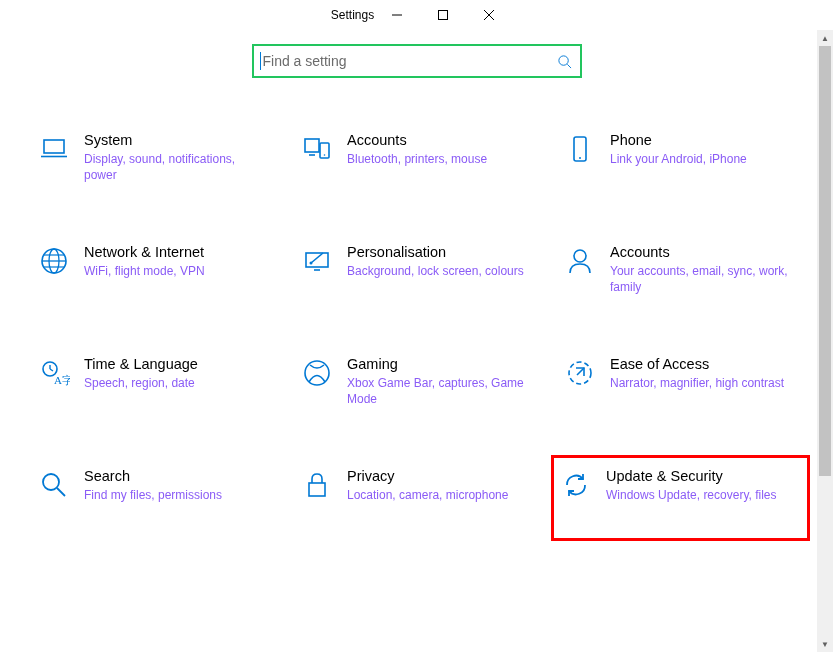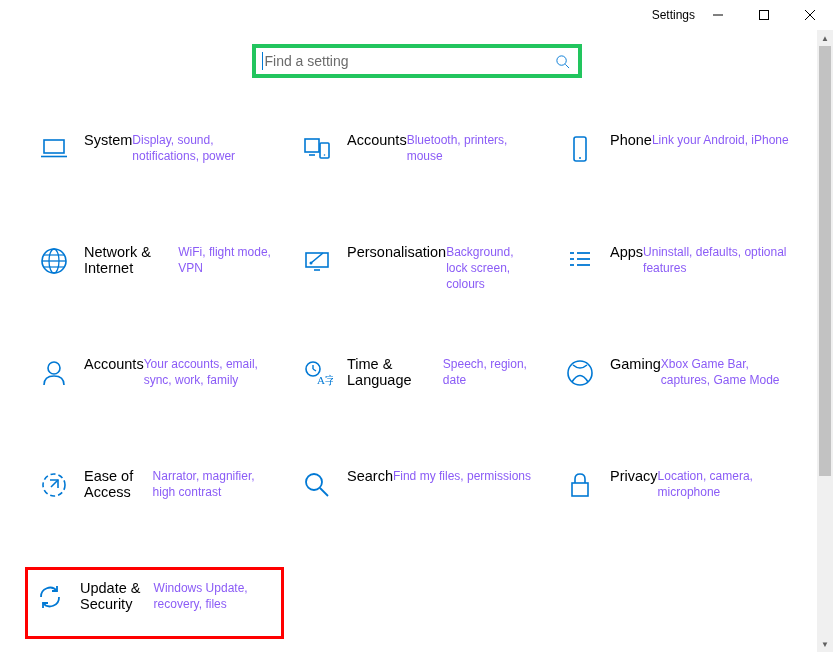--- a/index.html
+++ b/index.html
@@ -8,21 +8,21 @@
     background: #ffffff;
     width: 833px;
     height: 652px;
     overflow: hidden;
     position: relative;
   }
   .titlebar {
     height: 30px;
     display: flex;
     align-items: center;
-    justify-content: flex-end;
+    justify-content: center;
     padding-left: 10px;
   }
   .titlebar-title {
     font-size: 12px;
     color: #000;
   }
   .win-controls {
     display: flex;
     height: 100%;
   }
@@ -41,21 +41,21 @@
   }
   .search-wrap {
     display: flex;
     justify-content: center;
     margin-bottom: 48px;
     margin-top: 4px;
   }
   .search-box {
     width: 330px;
     height: 34px;
-    border: 4px solid #22c55e;
+    border: 2px solid #22c55e;
     display: flex;
     align-items: center;
     padding: 0 8px 0 6px;
     position: relative;
   }
   .search-input {
     border: none;
     outline: none;
     flex: 1;
     font-size: 14px;
@@ -95,21 +95,21 @@
     width: 34px;
     height: 34px;
     display: flex;
     align-items: center;
     justify-content: flex-end;
     color: #0078d4;
     flex-shrink: 0;
   }
   .tile-text {
     display: flex;
-    flex-direction: row;
+    flex-direction: column;
     padding-top: 0px;
   }
   .tile-title {
     font-size: 14.5px;
     color: #000;
     margin-bottom: 3px;
   }
   .tile-desc {
     font-size: 12px;
     color: #8b5cf6;
@@ -249,36 +249,20 @@
             <path d="M 10 18 L 22 8" stroke="#0078d4" stroke-width="1.5" fill="none"></path>
             <circle cx="10" cy="18" r="1.5" fill="#0078d4"></circle>
           </svg>
       </div>
       <div class="tile-text">
         <div class="tile-title">Personalisation</div>
         <div class="tile-desc">Background, lock screen, colours</div>
       </div>
     </div>
 
-    <div class="tile">
-      <div class="tile-icon">
-        <svg width="32" height="32" viewBox="0 0 32 32">
-            <line x1="6" y1="8" x2="10" y2="8" stroke="#0078d4" stroke-width="1.8"></line>
-            <line x1="13" y1="8" x2="26" y2="8" stroke="#0078d4" stroke-width="1.8"></line>
-            <line x1="6" y1="14" x2="10" y2="14" stroke="#0078d4" stroke-width="1.8"></line>
-            <line x1="13" y1="14" x2="26" y2="14" stroke="#0078d4" stroke-width="1.8"></line>
-            <line x1="6" y1="20" x2="10" y2="20" stroke="#0078d4" stroke-width="1.8"></line>
-            <line x1="13" y1="20" x2="26" y2="20" stroke="#0078d4" stroke-width="1.8"></line>
-          </svg>
-      </div>
-      <div class="tile-text">
-        <div class="tile-title">Apps</div>
-        <div class="tile-desc">Uninstall, defaults, optional features</div>
-      </div>
-    </div>
 
     <div class="tile">
       <div class="tile-icon">
         <svg width="32" height="32" viewBox="0 0 32 32">
             <circle cx="16" cy="11" r="6" fill="none" stroke="#0078d4" stroke-width="1.6"></circle>
             <path d="M 6 28 Q 6 19 16 19 Q 26 19 26 28" fill="none" stroke="#0078d4" stroke-width="1.6"></path>
           </svg>
       </div>
       <div class="tile-text">
         <div class="tile-title">Accounts</div>

